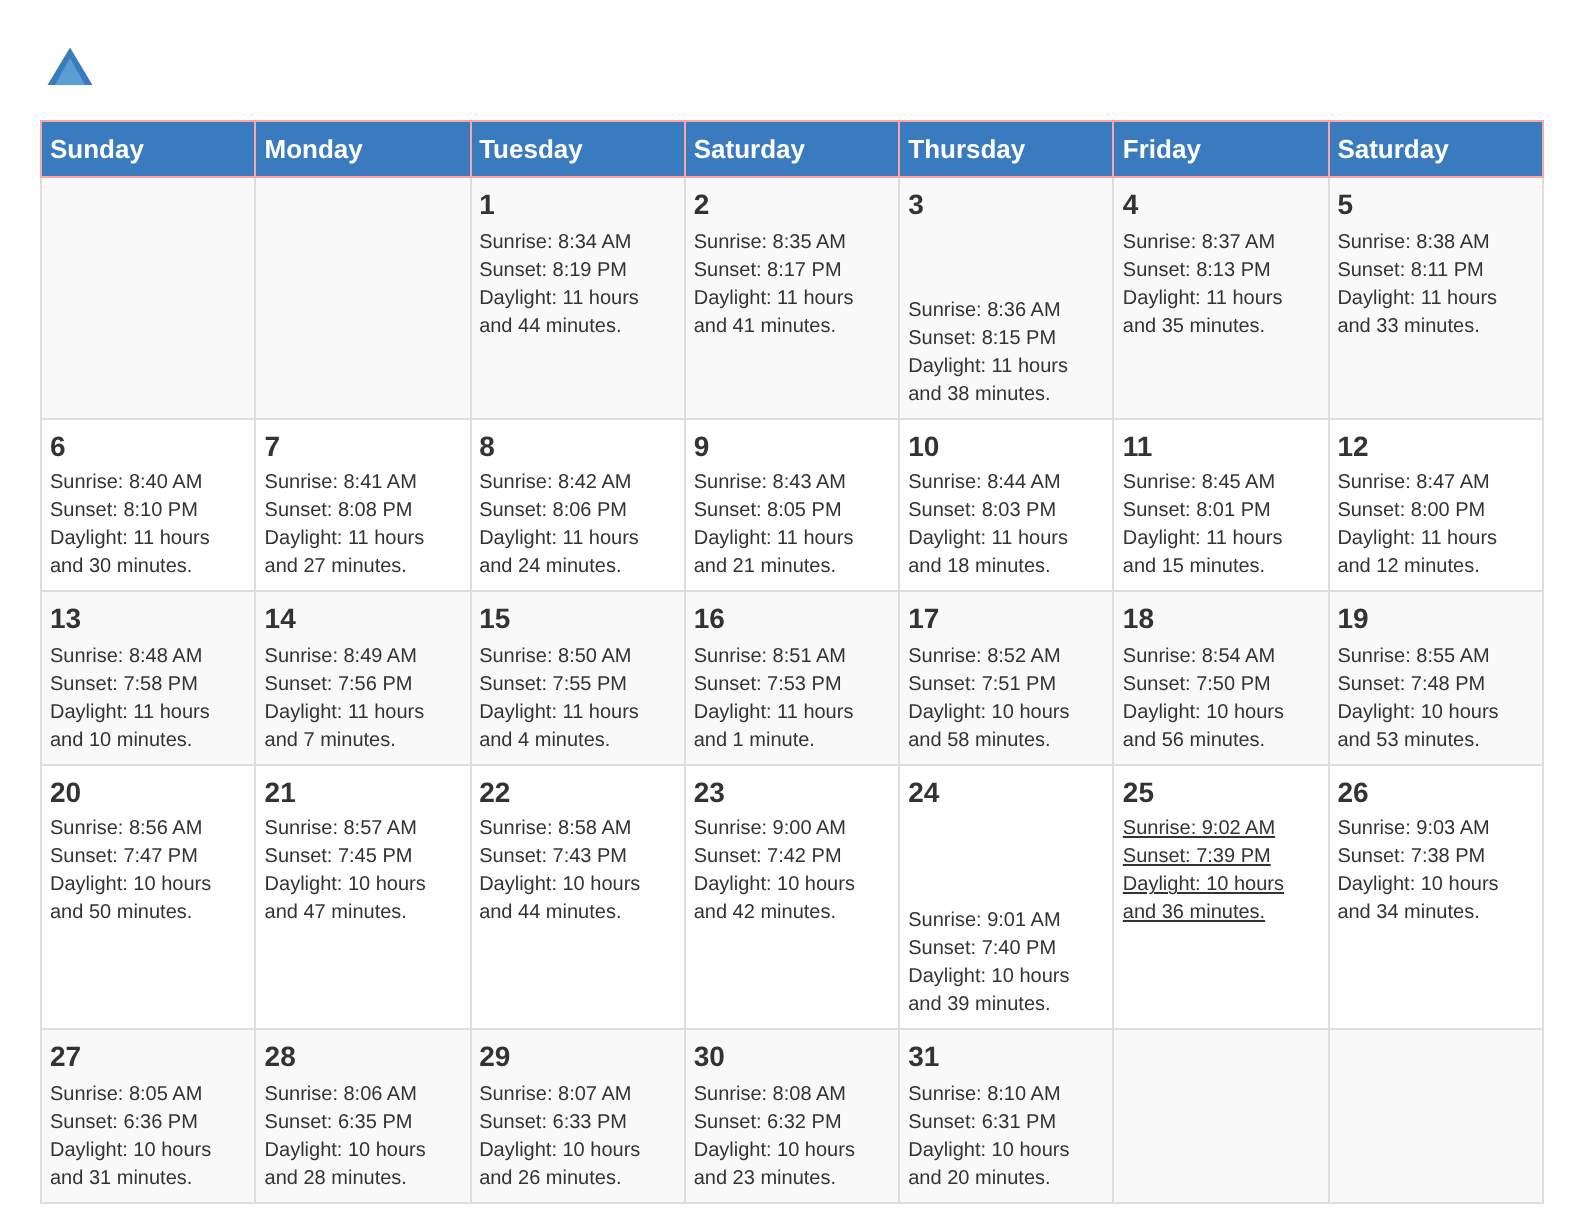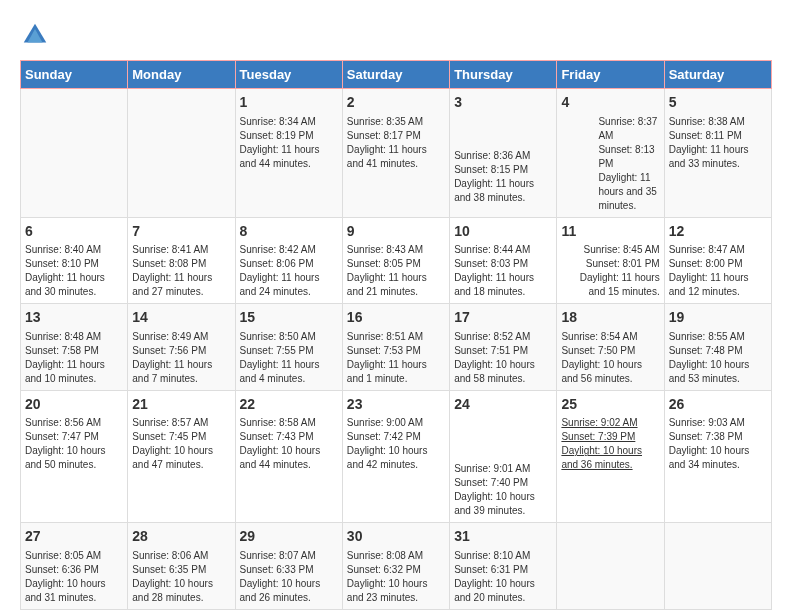--- a/index.html
+++ b/index.html
@@ -137,21 +137,21 @@
 Daylight: 11 hours and 41 minutes.</div>
         </td>
         <td>
           <span class="day-number">3</span>
           <div class="day-info" style="white-space: pre-line; margin-top: 36px;">Sunrise: 8:36 AM
 Sunset: 8:15 PM
 Daylight: 11 hours and 38 minutes.</div>
         </td>
         <td>
           <span class="day-number">4</span>
-          <div class="day-info" style="white-space: pre-line; margin-left: 37px;">Sunrise: 8:37 AM
+          <div class="day-info" style="white-space: pre-line;">Sunrise: 8:37 AM
 Sunset: 8:13 PM
 Daylight: 11 hours and 35 minutes.</div>
         </td>
         <td>
           <span class="day-number">5</span>
           <div class="day-info" style="white-space: pre-line;">Sunrise: 8:38 AM
 Sunset: 8:11 PM
 Daylight: 11 hours and 33 minutes.</div>
         </td>
       </tr>
@@ -181,21 +181,21 @@
 Daylight: 11 hours and 21 minutes.</div>
         </td>
         <td>
           <span class="day-number">10</span>
           <div class="day-info" style="white-space: pre-line;">Sunrise: 8:44 AM
 Sunset: 8:03 PM
 Daylight: 11 hours and 18 minutes.</div>
         </td>
         <td>
           <span class="day-number">11</span>
-          <div class="day-info" style="white-space: pre-line; text-align: right;">Sunrise: 8:45 AM
+          <div class="day-info" style="white-space: pre-line;">Sunrise: 8:45 AM
 Sunset: 8:01 PM
 Daylight: 11 hours and 15 minutes.</div>
         </td>
         <td>
           <span class="day-number">12</span>
           <div class="day-info" style="white-space: pre-line;">Sunrise: 8:47 AM
 Sunset: 8:00 PM
 Daylight: 11 hours and 12 minutes.</div>
         </td>
       </tr>

